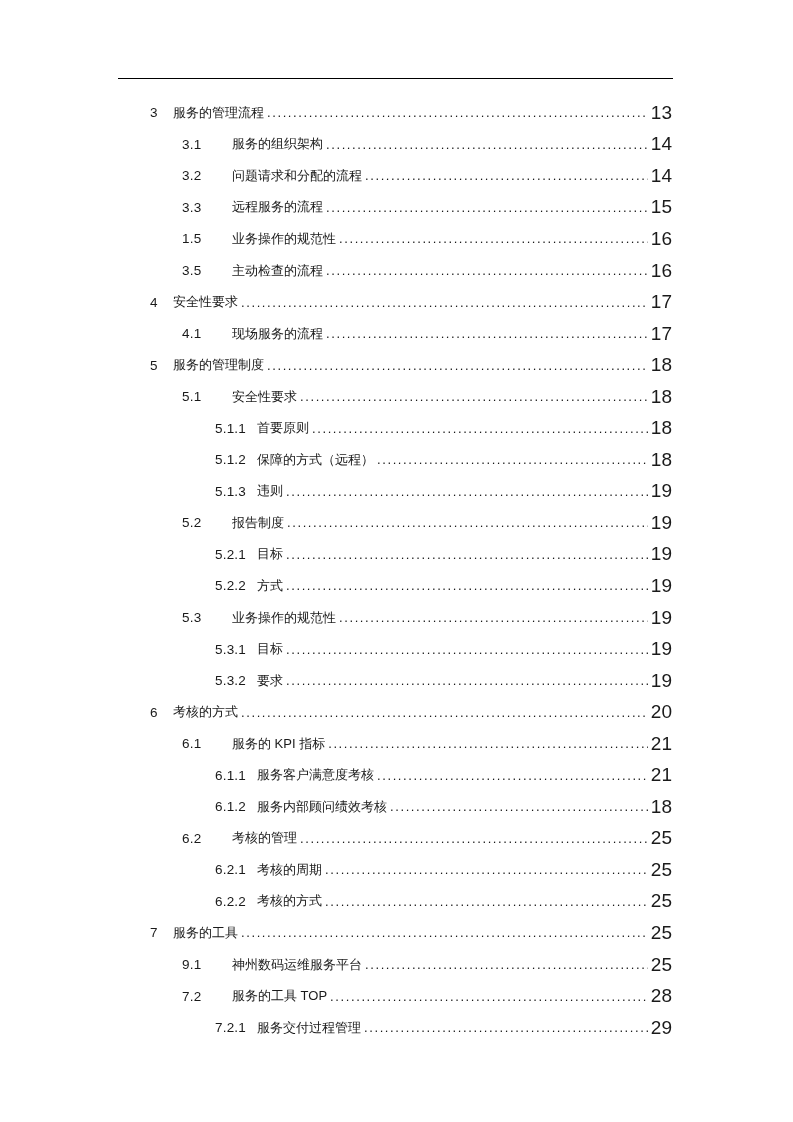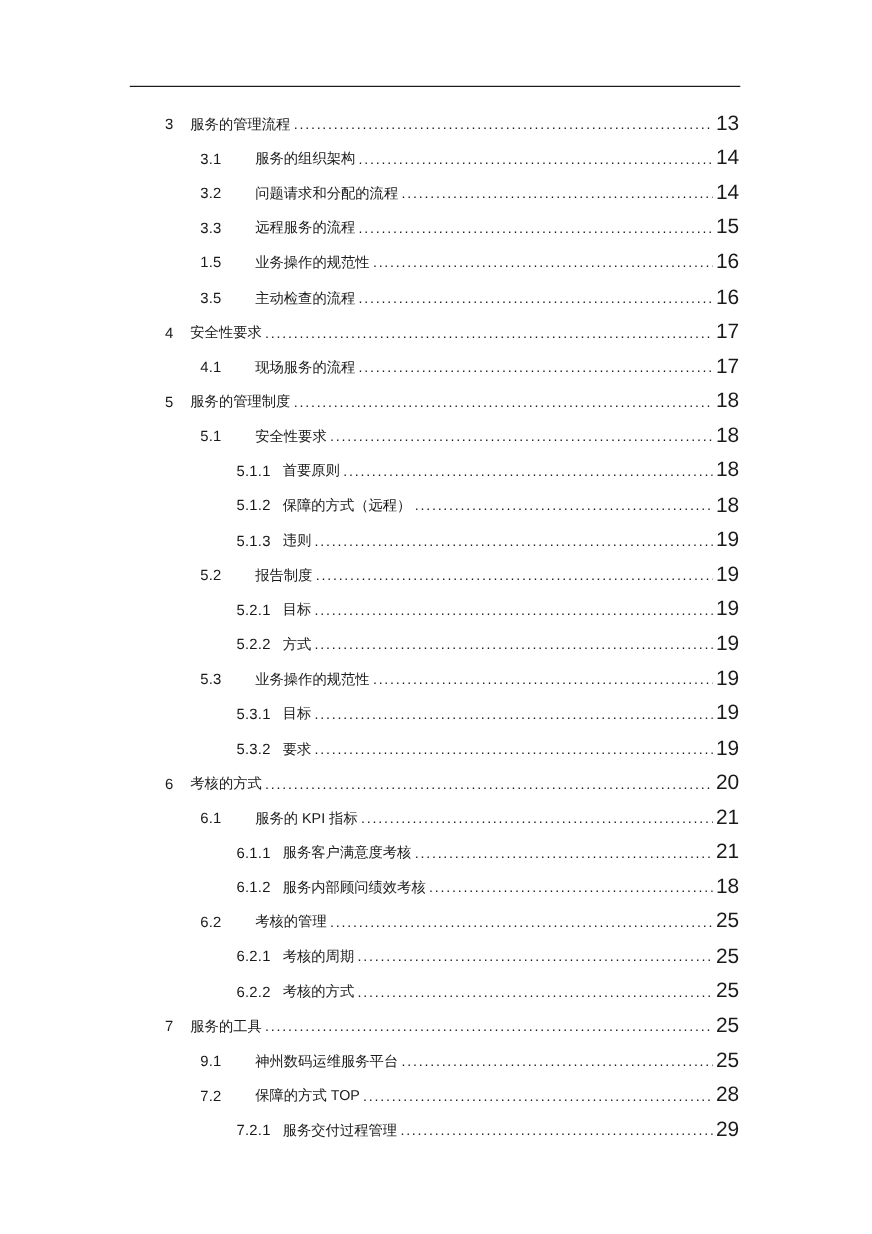--- a/index.html
+++ b/index.html
@@ -251,21 +251,21 @@
     <span class="pagenum">25</span>
   </div>
       <div class="toc-row level-2">
     <span class="num">9.1</span>
     <span class="title">神州数码运维服务平台</span>
     <span class="leader">............................................................................................................................................................................................................................................................................................................</span>
     <span class="pagenum">25</span>
   </div>
       <div class="toc-row level-2">
     <span class="num">7.2</span>
-    <span class="title">保障的方式 TOP</span>
+    <span class="title">服务的工具 TOP</span>
     <span class="leader">............................................................................................................................................................................................................................................................................................................</span>
     <span class="pagenum">28</span>
   </div>
       <div class="toc-row level-3">
     <span class="num">7.2.1</span>
     <span class="title">服务交付过程管理</span>
     <span class="leader">............................................................................................................................................................................................................................................................................................................</span>
     <span class="pagenum">29</span>
   </div>
     </div>

